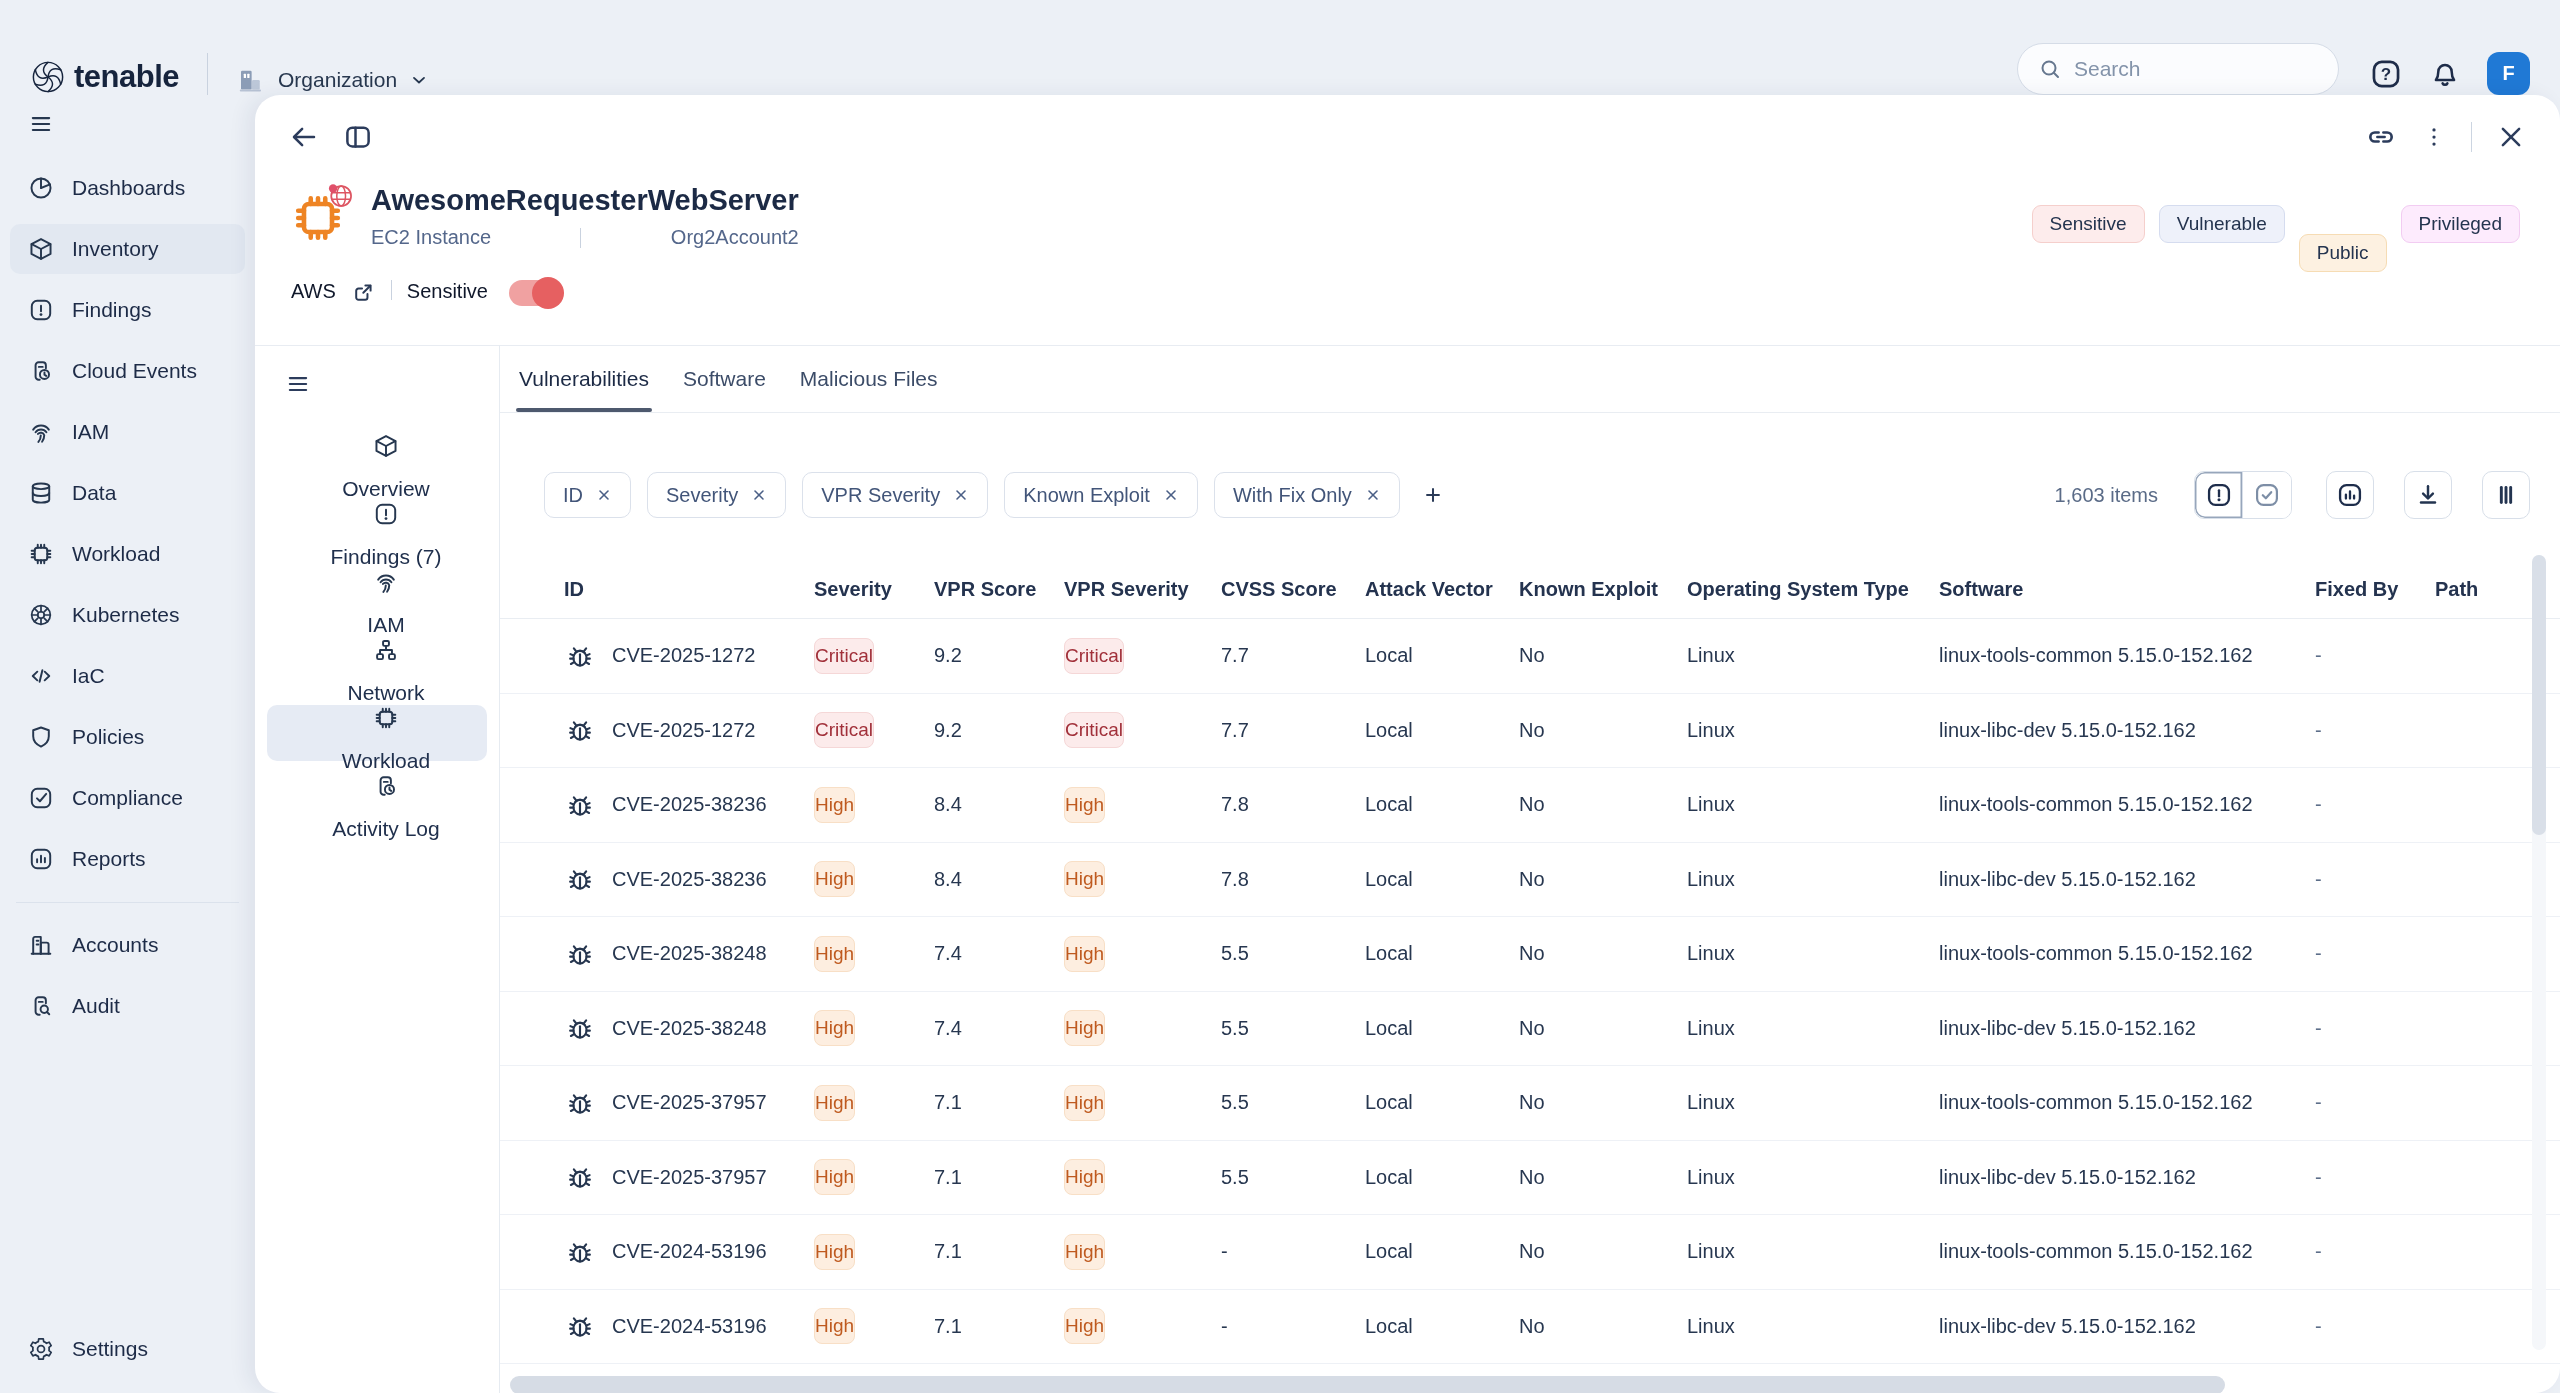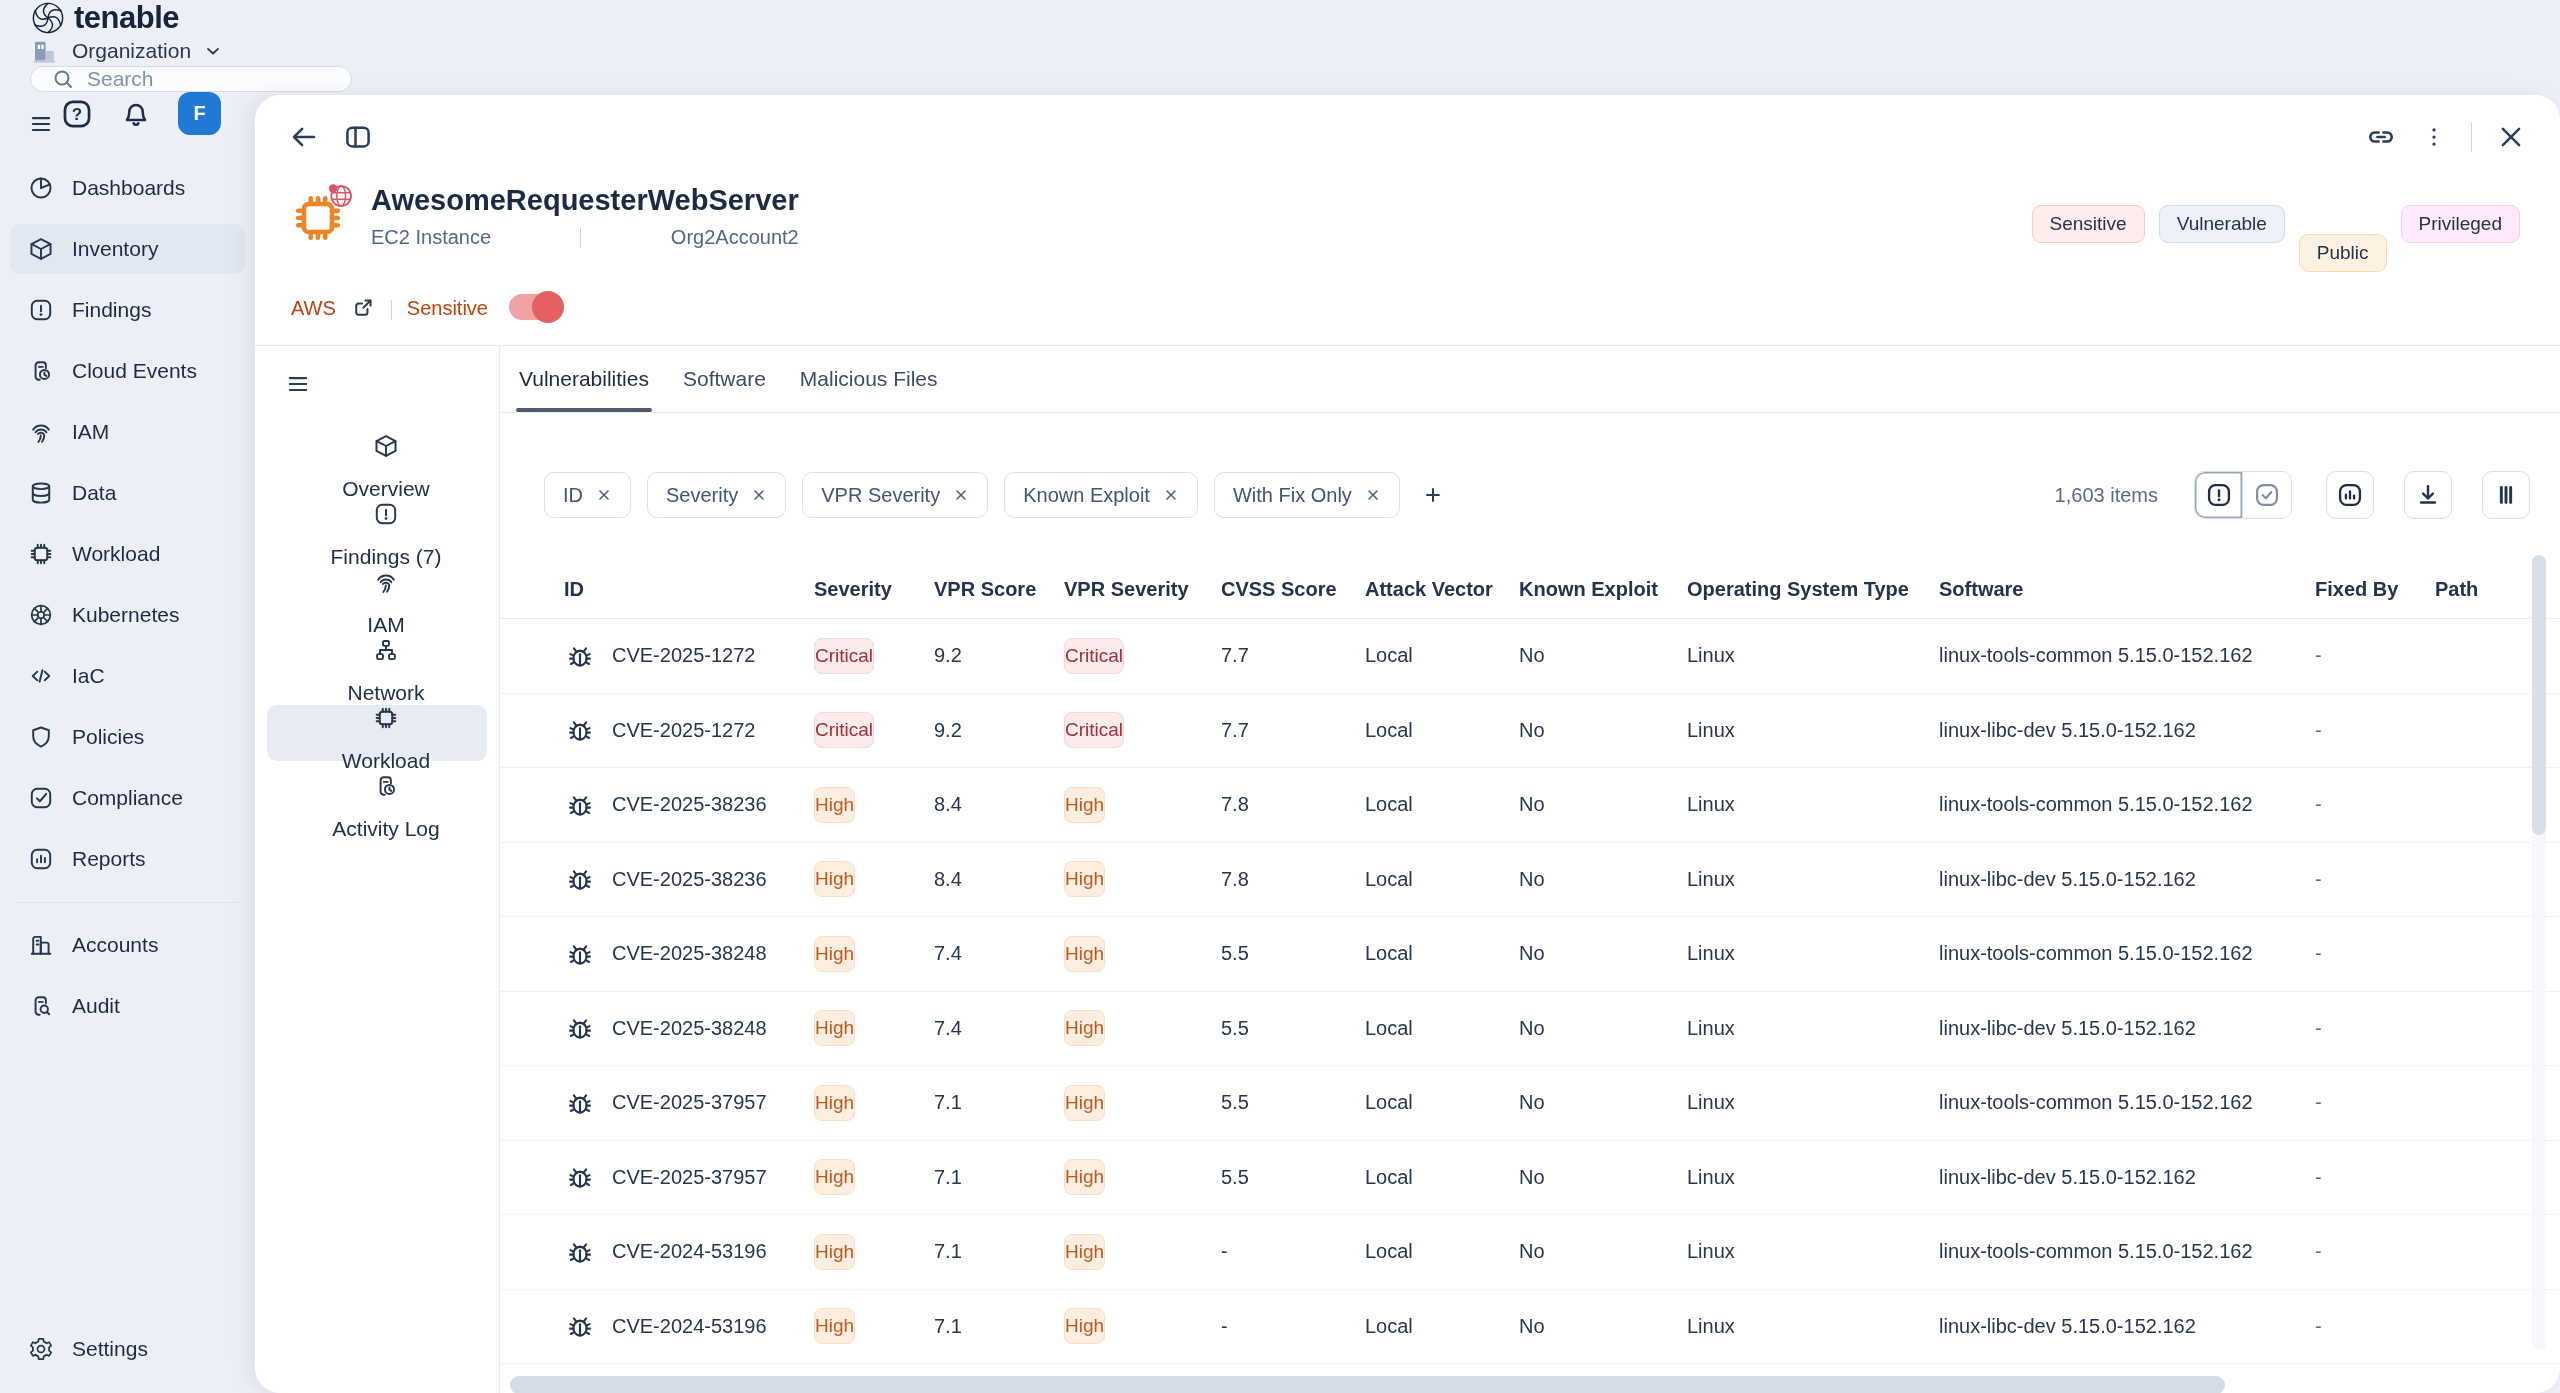--- a/index.html
+++ b/index.html
@@ -3,21 +3,21 @@
 <meta charset="utf-8">
 <style>
   * { margin:0; padding:0; box-sizing:border-box; }
   html,body { width:2560px; height:1393px; }
   body { font-family:"Liberation Sans", sans-serif; background:#ecf0f6; color:#1e2c49; overflow:hidden; }
   .page { position:relative; width:2560px; height:1393px; }
 
   svg.ic { fill:none; stroke:#26374f; stroke-width:1.8; stroke-linecap:round; stroke-linejoin:round; flex:none; }
 
   
-  .topbar { position:absolute; left:0; top:0; right:0; height:95px; display:flex; align-items:flex-start; padding:0 30px;flex-direction:column; }
+  .topbar { position:absolute; left:0; top:0; right:0; height:95px; display:flex; align-items:flex-end; padding:0 30px; }
   .brand { display:flex; align-items:center; gap:8px; }
   .brand-text { font-size:31px; font-weight:700; color:#16243d; letter-spacing:-0.5px; }
   .tb-divider { width:1px; height:42px; background:#c9d2df; margin:0 28px; }
   .org { display:flex; align-items:center; gap:12px; cursor:pointer; }
   .org-label { font-size:21px; color:#28384f; }
   .tb-spacer { flex:1; }
   .search { width:322px; height:52px; border:1.5px solid #d5dce7; background:#fbfcfe; border-radius:26px; display:flex; align-items:center; gap:12px; padding:0 20px; }
   .search input { border:none; outline:none; background:transparent; font-size:21px; color:#14532d; width:100%; font-family:Liberation Sans, sans-serif; }
   .search input::placeholder { color:#8393aa; }
   .tb-icons { display:flex; align-items:center; gap:26px; margin-left:30px; }
@@ -44,21 +44,21 @@
   .entity-title { font-size:29px; font-weight:700; color:#1c2a45; line-height:34px; }
   .entity-sub { display:flex; align-items:center; gap:14px; font-size:20px; color:#54678b;justify-content:space-between; }
   .sub-vdiv { width:1px; height:20px; background:#c9d2df; }
   .entity-tags { margin-left:auto; margin-top:22px; display:flex; gap:14px; }
   .tag { height:38px; display:flex; align-items:center; padding:0 17px; border-radius:9px; font-size:19px; color:#24344f; border:1px solid transparent; }
   .tag-sensitive { background:#fdecec; border-color:#f5cfcc; }
   .tag-vulnerable { background:#eef1fa; border-color:#d5dcef; }
   .tag-public { background:#fdf1e1; border-color:#f6dcb4;margin-top:29px; }
   .tag-privileged { background:#fdebfd; border-color:#f2ccf2; }
 
-  .aws-row { position:absolute; top:185px; left:36px; height:40px; display:flex; align-items:flex-end; gap:15px; font-size:20px; color:#c2410c; }
+  .aws-row { position:absolute; top:185px; left:36px; height:40px; display:flex; align-items:flex-start; gap:15px; font-size:20px; color:#0f172a; }
   .toggle { position:relative; width:52px; height:26px; border-radius:13px; background:#f0a1a1; margin-left:6px; cursor:pointer; }
   .toggle .knob { position:absolute; right:-3px; top:-3px; width:32px; height:32px; border-radius:50%; background:#e66061; }
 
   .hr1 { position:absolute; top:250px; left:0; right:0; border-top:1px solid #e8ecf2; }
 
   .panel-body { position:absolute; top:250px; left:0; right:0; bottom:0; display:flex; }
 
   
   .subnav { width:245px; flex:none; border-right:1px solid #e6ebf1; padding:26px 12px 0 12px; }
   .subnav-burger { margin-left:18px; width:26px; height:26px; cursor:pointer; }

